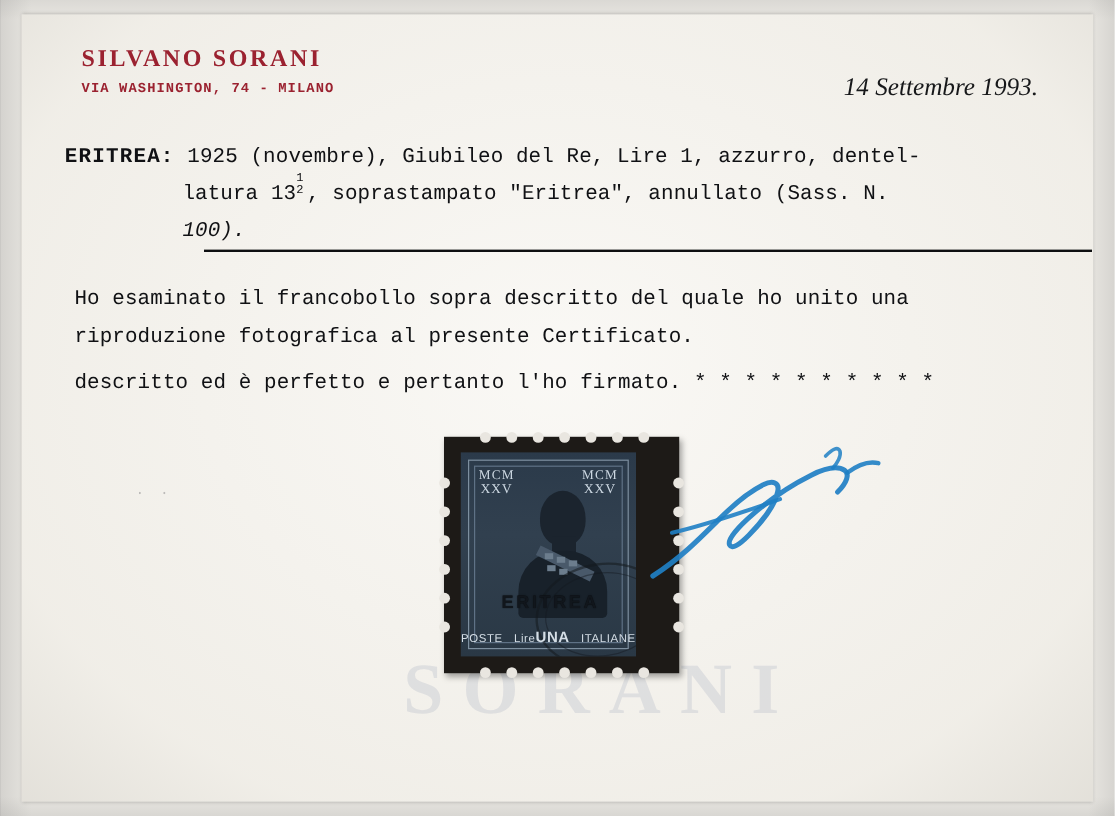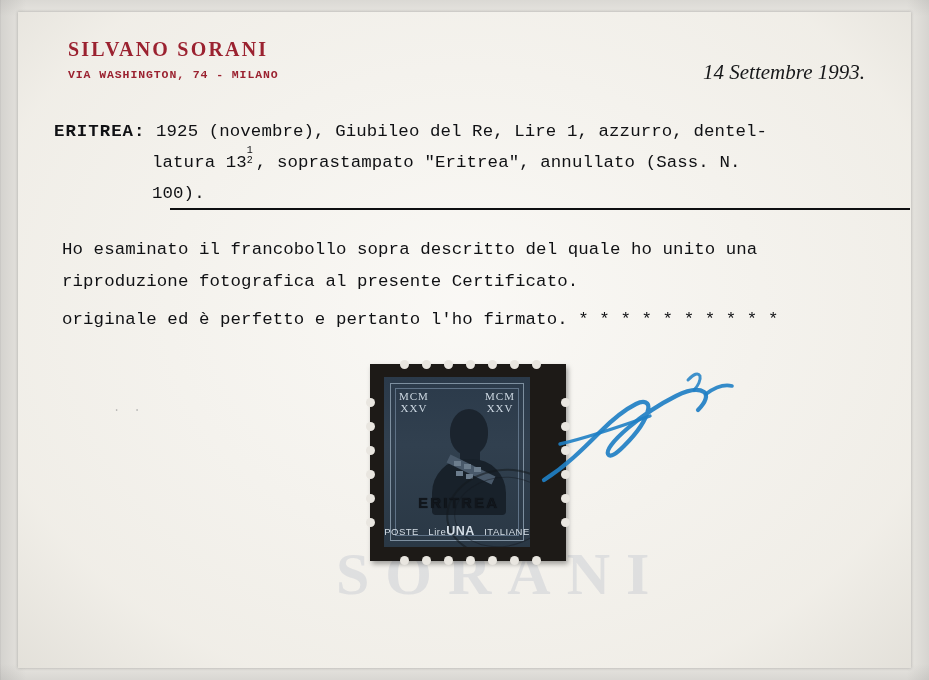--- a/index.html
+++ b/index.html
@@ -105,21 +105,21 @@
     font-size: 17.4px;
     line-height: 31px;
     color: #101114;
     letter-spacing: 0.1px;
   }
   .desc .country {
     font-weight: bold;
     letter-spacing: 1px;
   }
   .desc .l2 { padding-left: 98px; }
-  .desc .l3 { padding-left: 98px; }
+  .desc .l3 { padding-left: 98px; font-style: italic; }
   .frac {
     display: inline-block;
     position: relative;
     width: 9px;
     height: 17px;
     vertical-align: -1px;
   }
   .frac .num {
     position: absolute;
     top: -5px;
@@ -371,21 +371,21 @@
         <div class="l3">100).</div>
       </div>
 
       <div class="rule"></div>
 
       <div class="para" id="para-1">
         <div>Ho esaminato il francobollo sopra descritto del quale ho unito una</div>
         <div>riproduzione fotografica al presente Certificato.</div>
       </div>
       <div class="para" id="para-2">
-        <div>originale ed è perfetto e pertanto l'ho firmato. * * * * * * * * * *</div>
+        <div>descritto ed è perfetto e pertanto l'ho firmato. * * * * * * * * * *</div>
       </div>
 
       <div class="watermark">SORANI</div>
 
       <div class="pencil" id="pencil-left">· ·</div>
       <div class="pencil" id="pencil-mid">A</div>
 
       <div id="stamp-wrap">
         <div class="stamp-paper"></div>
 

